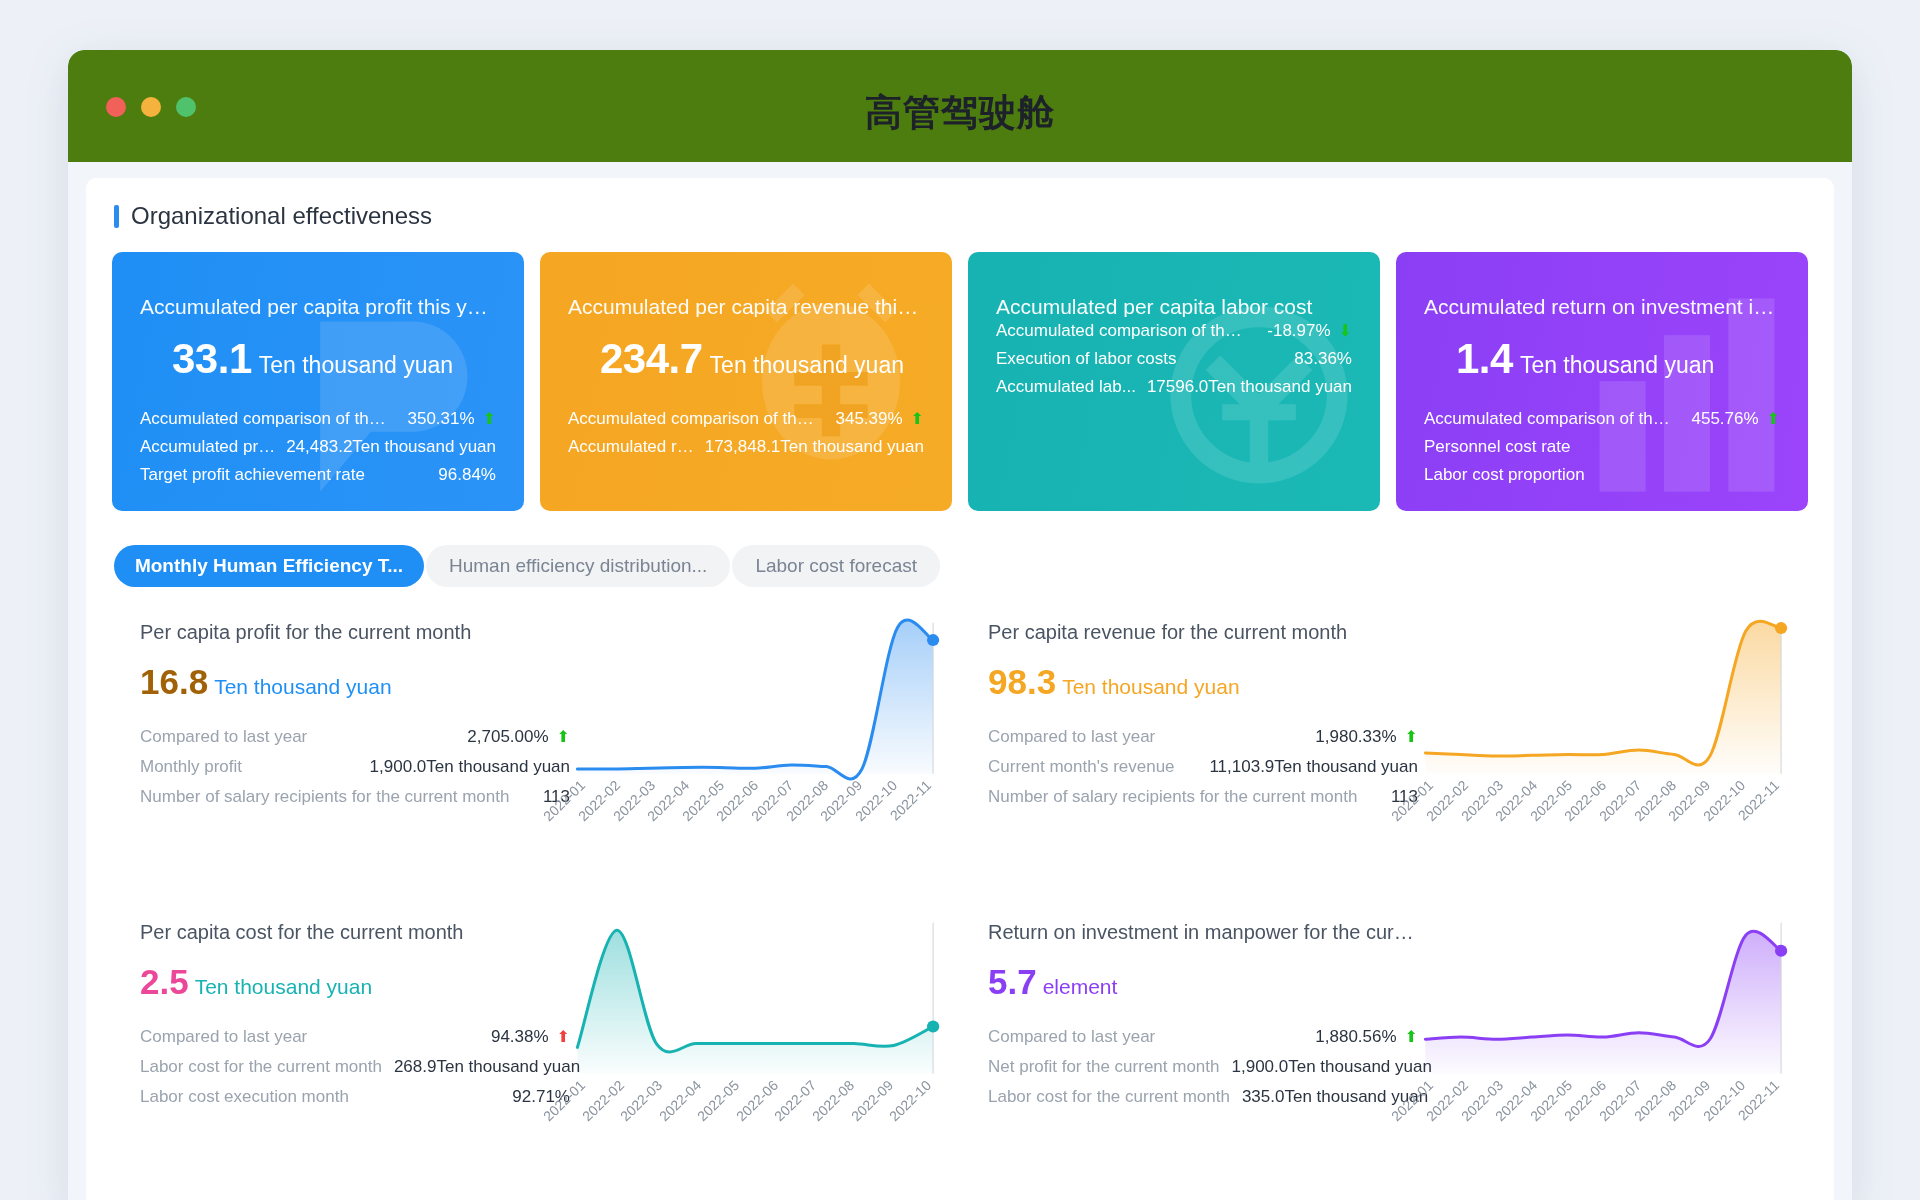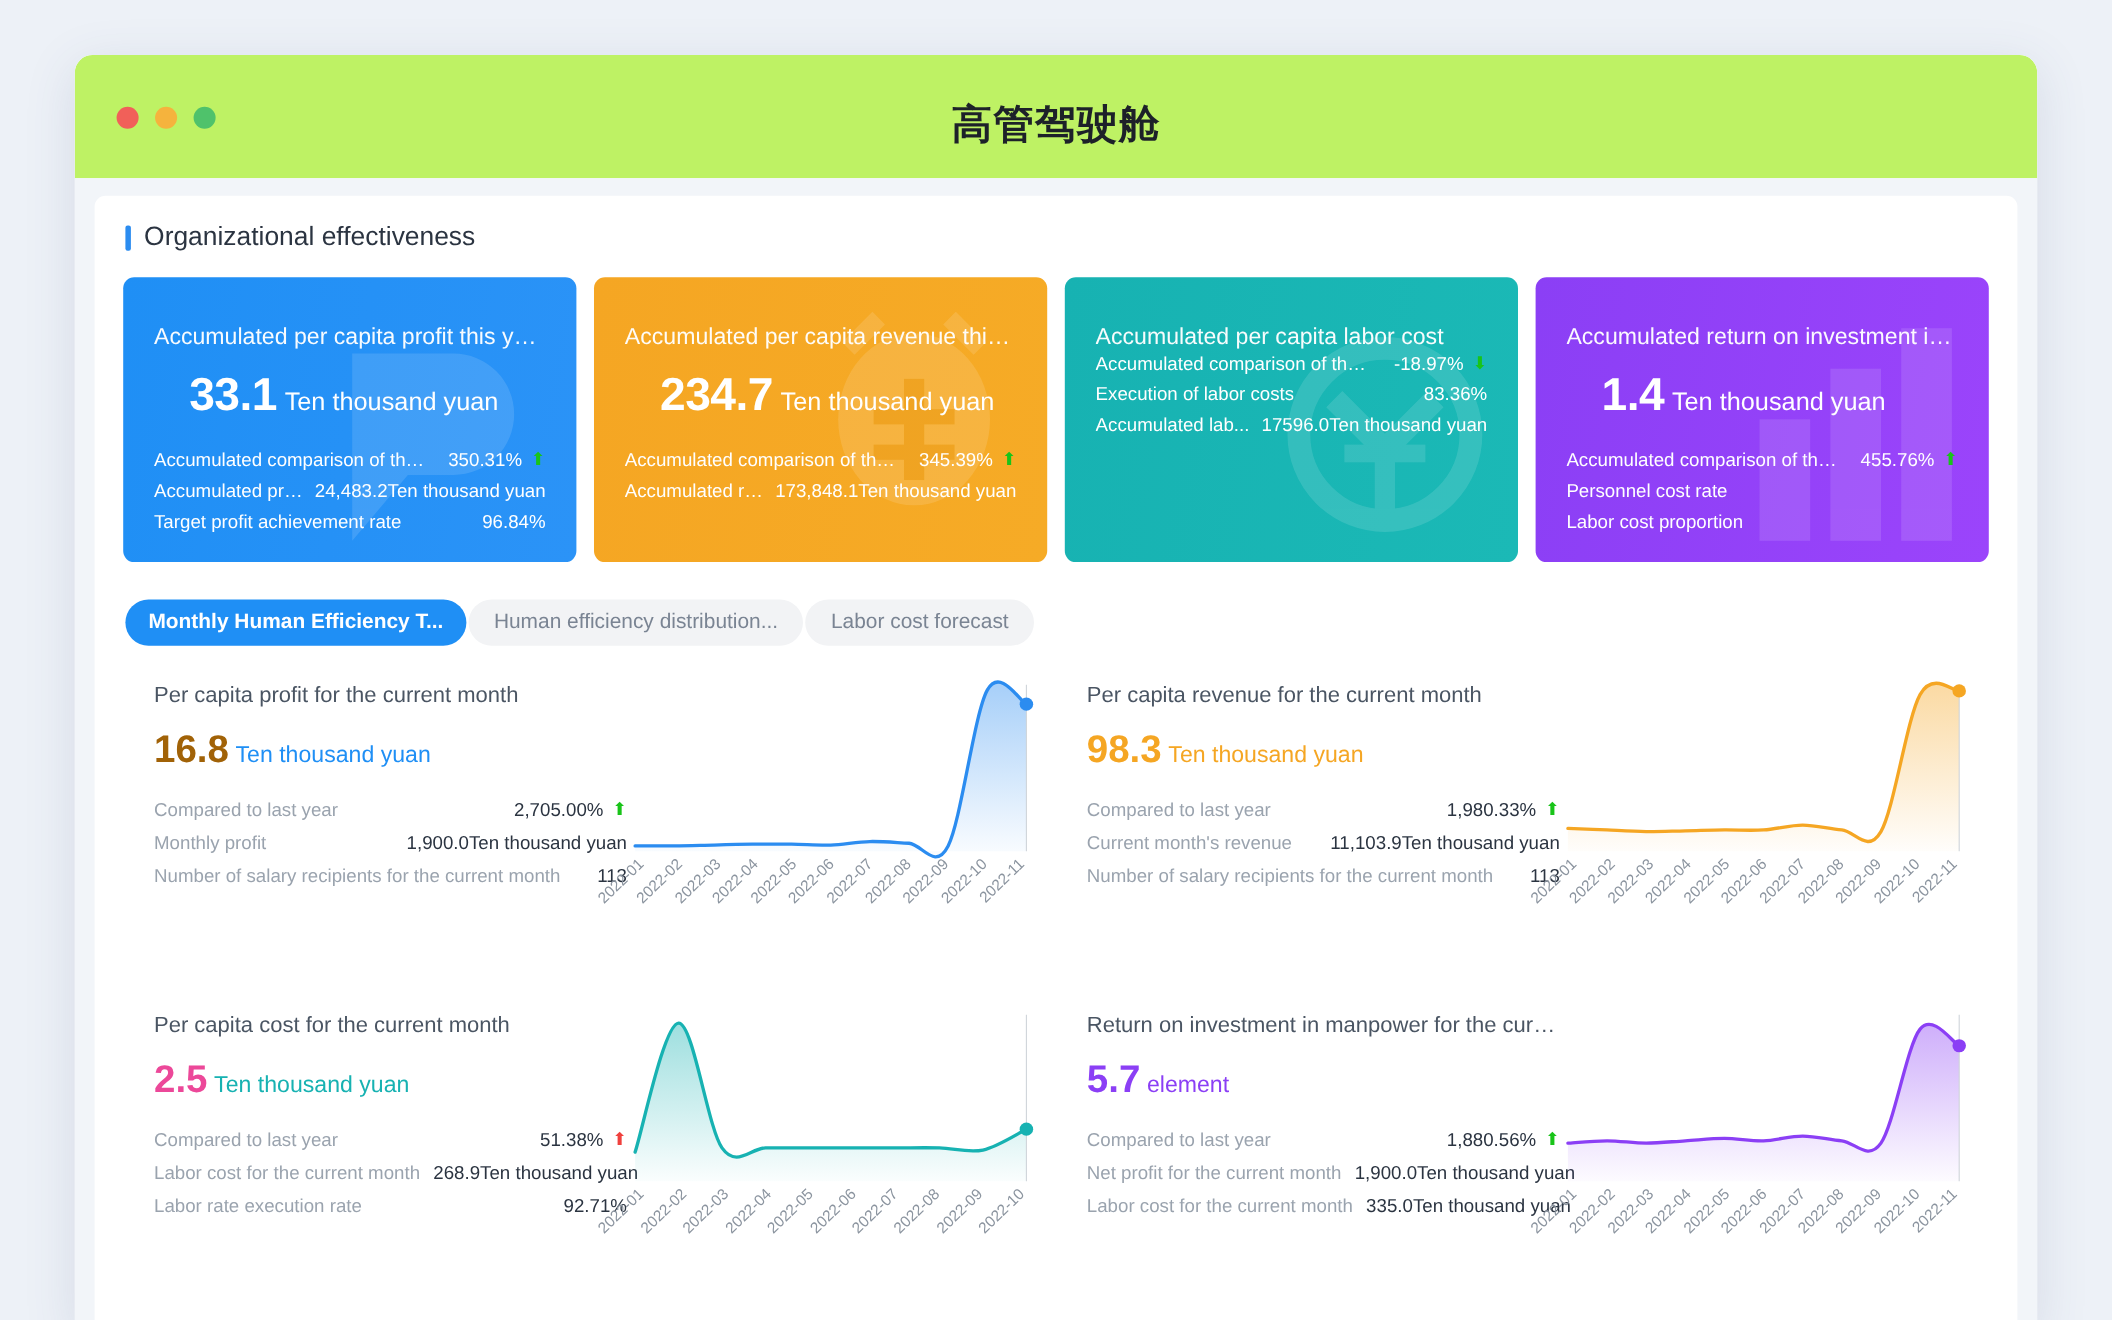--- a/index.html
+++ b/index.html
@@ -15,21 +15,21 @@
     width: 1784px; height: 1160px;
     background: #ffffff;
     border-radius: 16px 16px 0 0;
     box-shadow: 0 10px 46px rgba(60,80,120,0.13);
     overflow: hidden;
   }
   
   .titlebar {
     position: relative;
     height: 112px;
-    background: #bef264;
+    background: #4d7c0f;
     border-radius: 16px 16px 0 0;
   }
   .dots { position: absolute; left: 38px; top: 47px; display: flex; gap: 15px; }
   .dot { width: 20px; height: 20px; border-radius: 50%; }
   .dot.red { background: #f16059; }
   .dot.yellow { background: #f5b33d; }
   .dot.green { background: #4fc26b; }
   .win-title {
     position: absolute; left: 0; right: 0; top: 38px;
     text-align: center;
@@ -351,29 +351,29 @@
                 <span class="xlab" style="left: 96%; top: 4px;">2022-11</span>
               </div>
             </div>
           </div>
           <div class="cell">
             <div class="cell-left">
               <div class="c-title">Per capita cost for the current month</div>
               <div class="c-value"><span class="c-num" style="color:#ec4899">2.5</span><span class="c-unit" style="color:#17b2b2">Ten thousand yuan</span></div>
               <div class="c-line">
                 <span class="lbl">Compared to last year</span>
-                <span class="val">51.38%</span>
+                <span class="val">94.38%</span>
                 <span class="arrow red">⬆</span>
               </div>
               <div class="c-line">
                 <span class="lbl">Labor cost for the current month</span>
                 <span class="val">268.9Ten thousand yuan</span>
               </div>
               <div class="c-line">
-                <span class="lbl">Labor rate execution rate</span>
+                <span class="lbl">Labor cost execution month</span>
                 <span class="val">92.71%</span>
               </div>
             </div>
             <div class="cell-right">
               <div class="spark">
                 <svg viewBox="0 0 300 140" preserveAspectRatio="none">
                   <defs>
                     <linearGradient id="g2" x1="0" y1="0" x2="0" y2="1">
                       <stop offset="0%" stop-color="#17b2b2" stop-opacity="0.42"></stop>
                       <stop offset="100%" stop-color="#17b2b2" stop-opacity="0.02"></stop>

